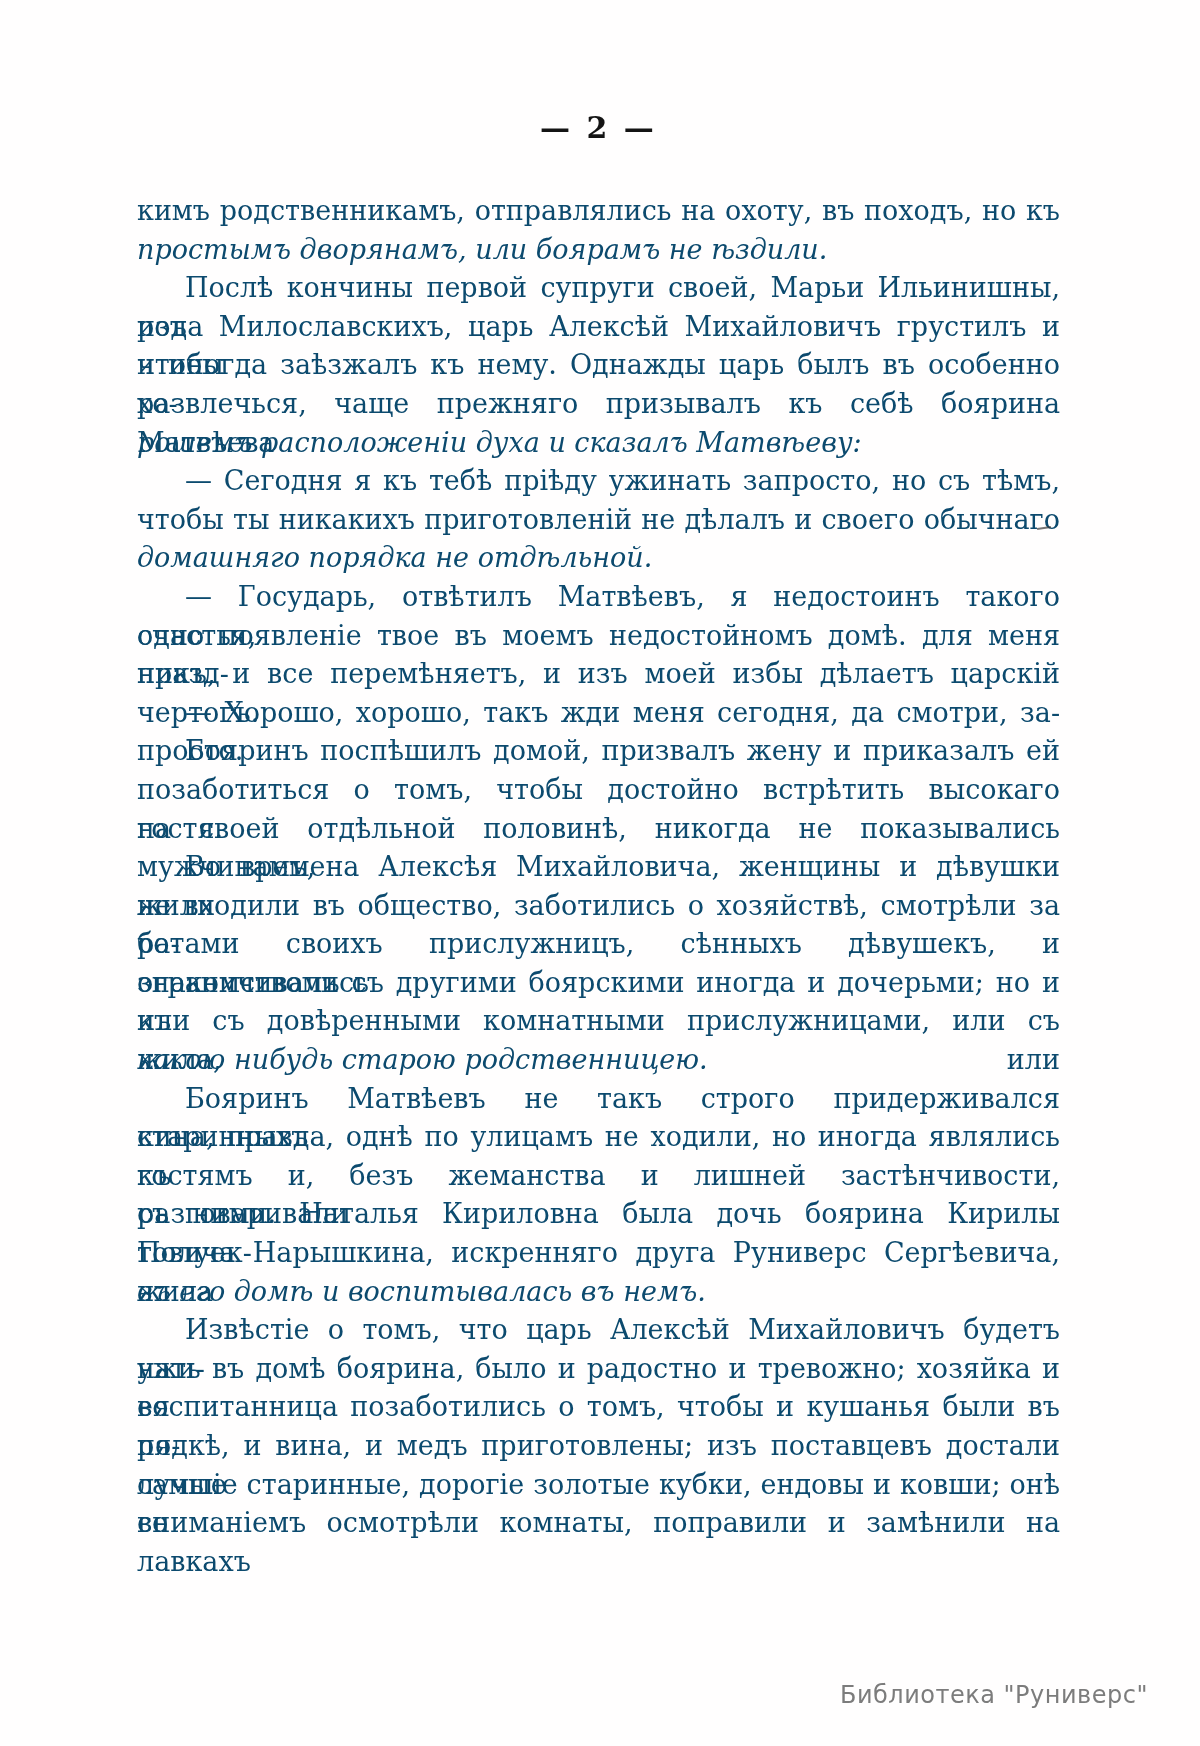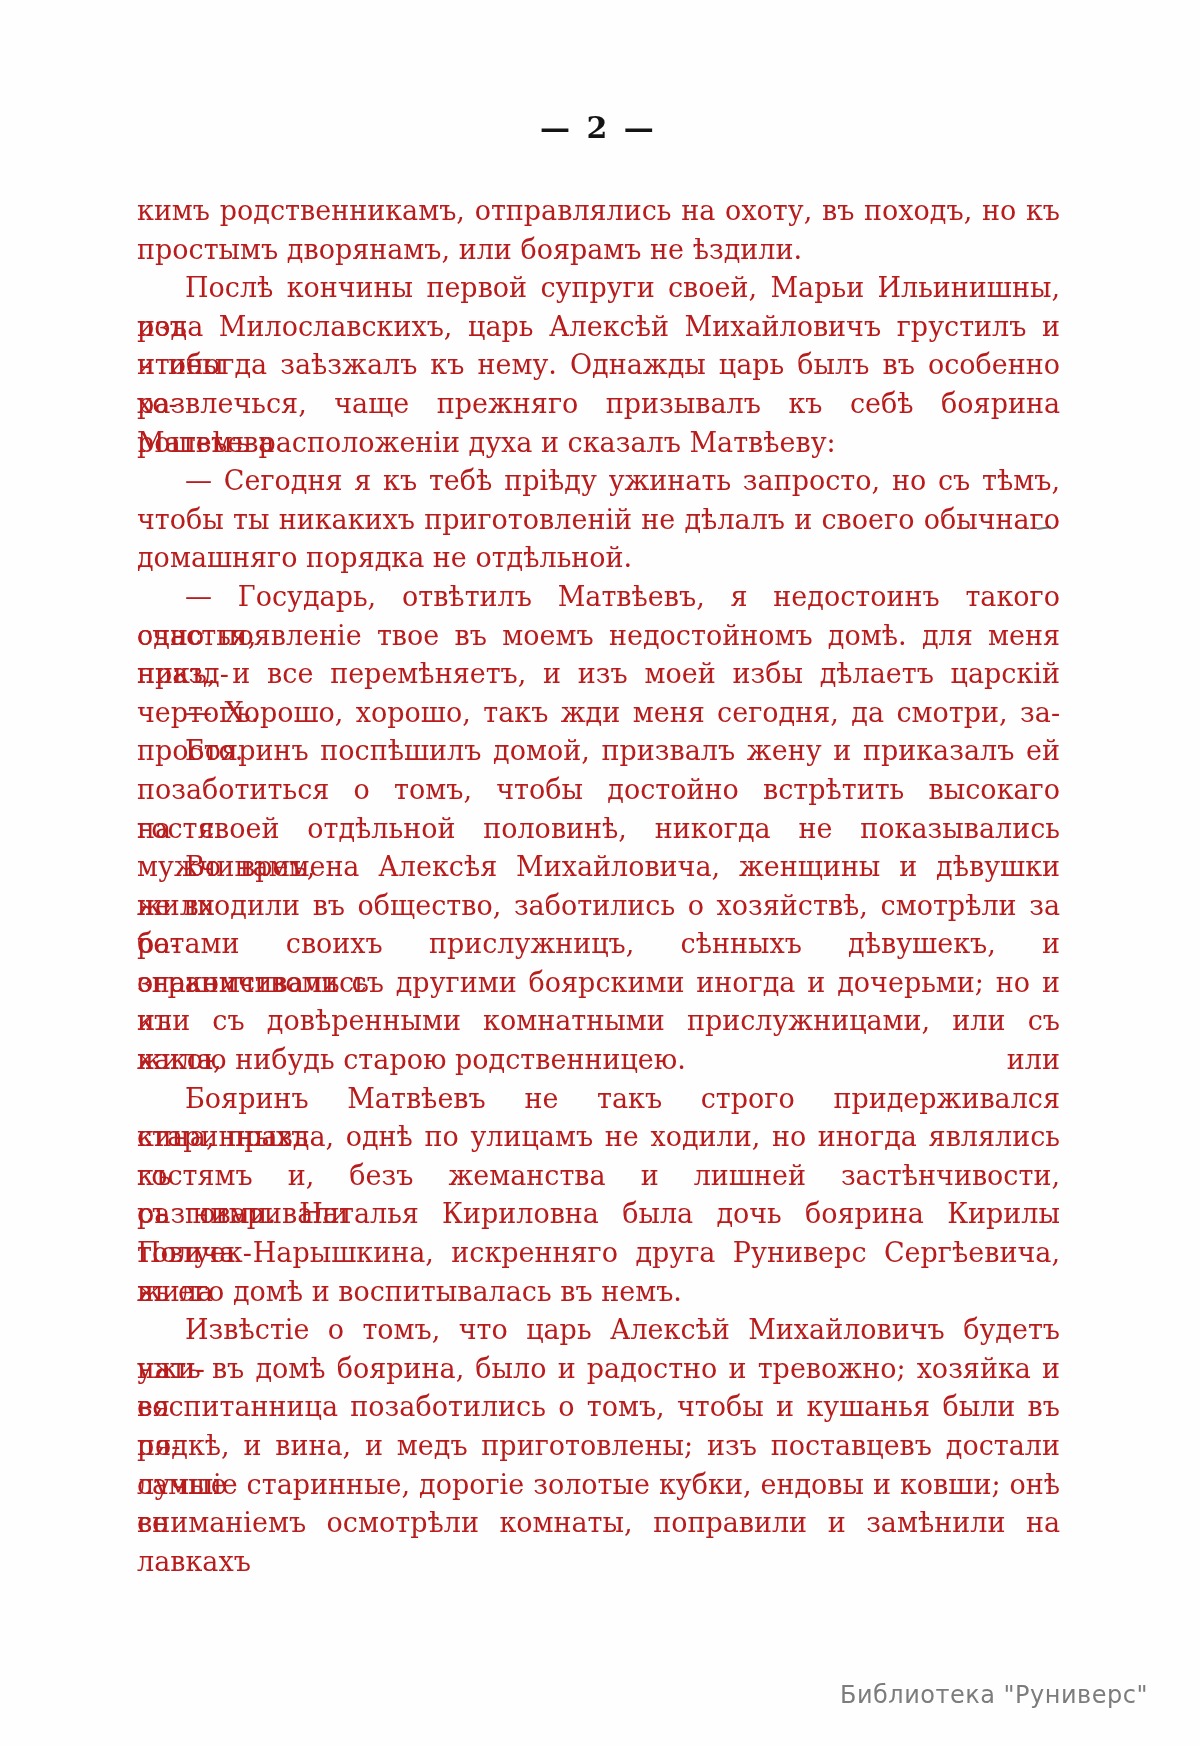--- a/index.html
+++ b/index.html
@@ -27,29 +27,30 @@
     letter-spacing: 3px;
     color: #141414;
   }
   .text-block {
     position: absolute;
     top: 192px;
     left: 137px;
     width: 923px;
     font-size: 27px;
     line-height: 38.6px;
-    color: #b91c1c;
+    color: #0c4a6e;
   }
   .line {
     height: 38.6px;
     text-align: justify;
     text-align-last: justify;
   }
   .line.end {
     text-align-last: left;
+    font-style: italic;
   }
   .line.indent {
     text-indent: 48px;
   }
   .scan-artifact {
     position: absolute;
     top: 527px;
     left: 1037px;
     width: 14px;
     height: 2px;

